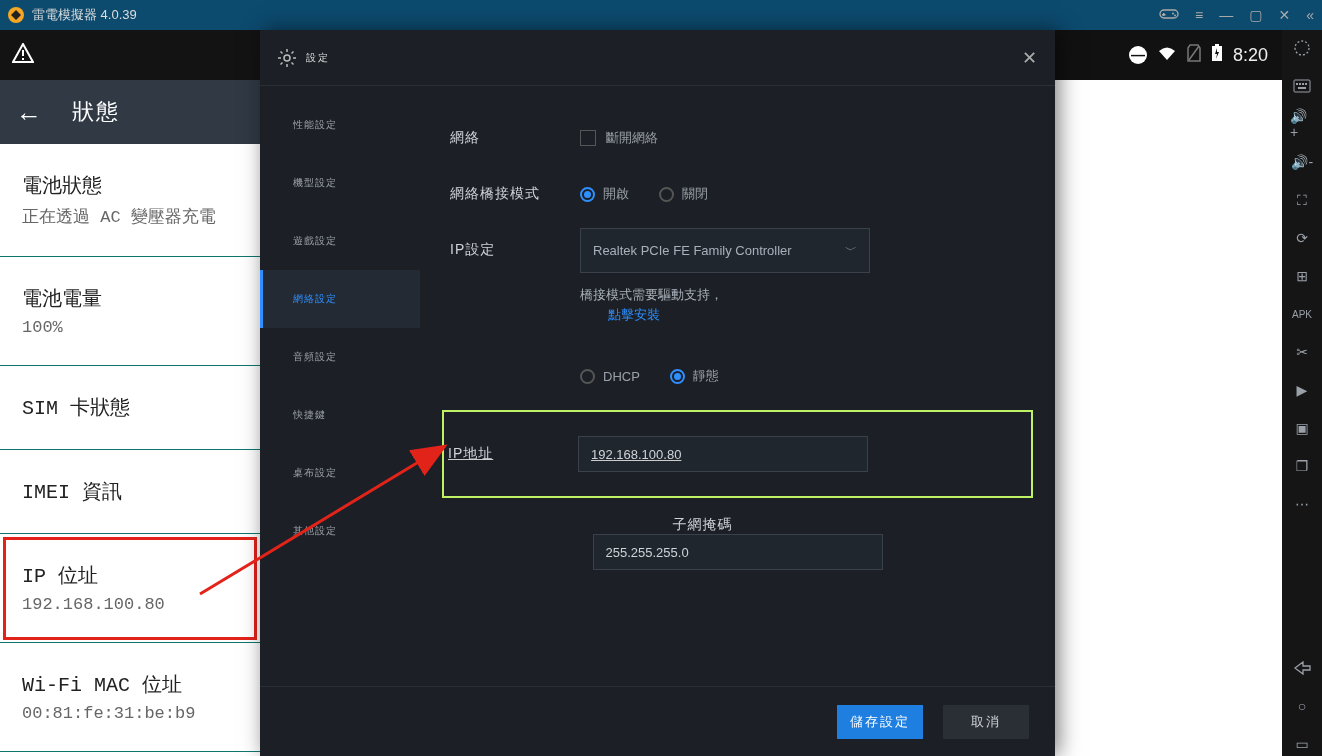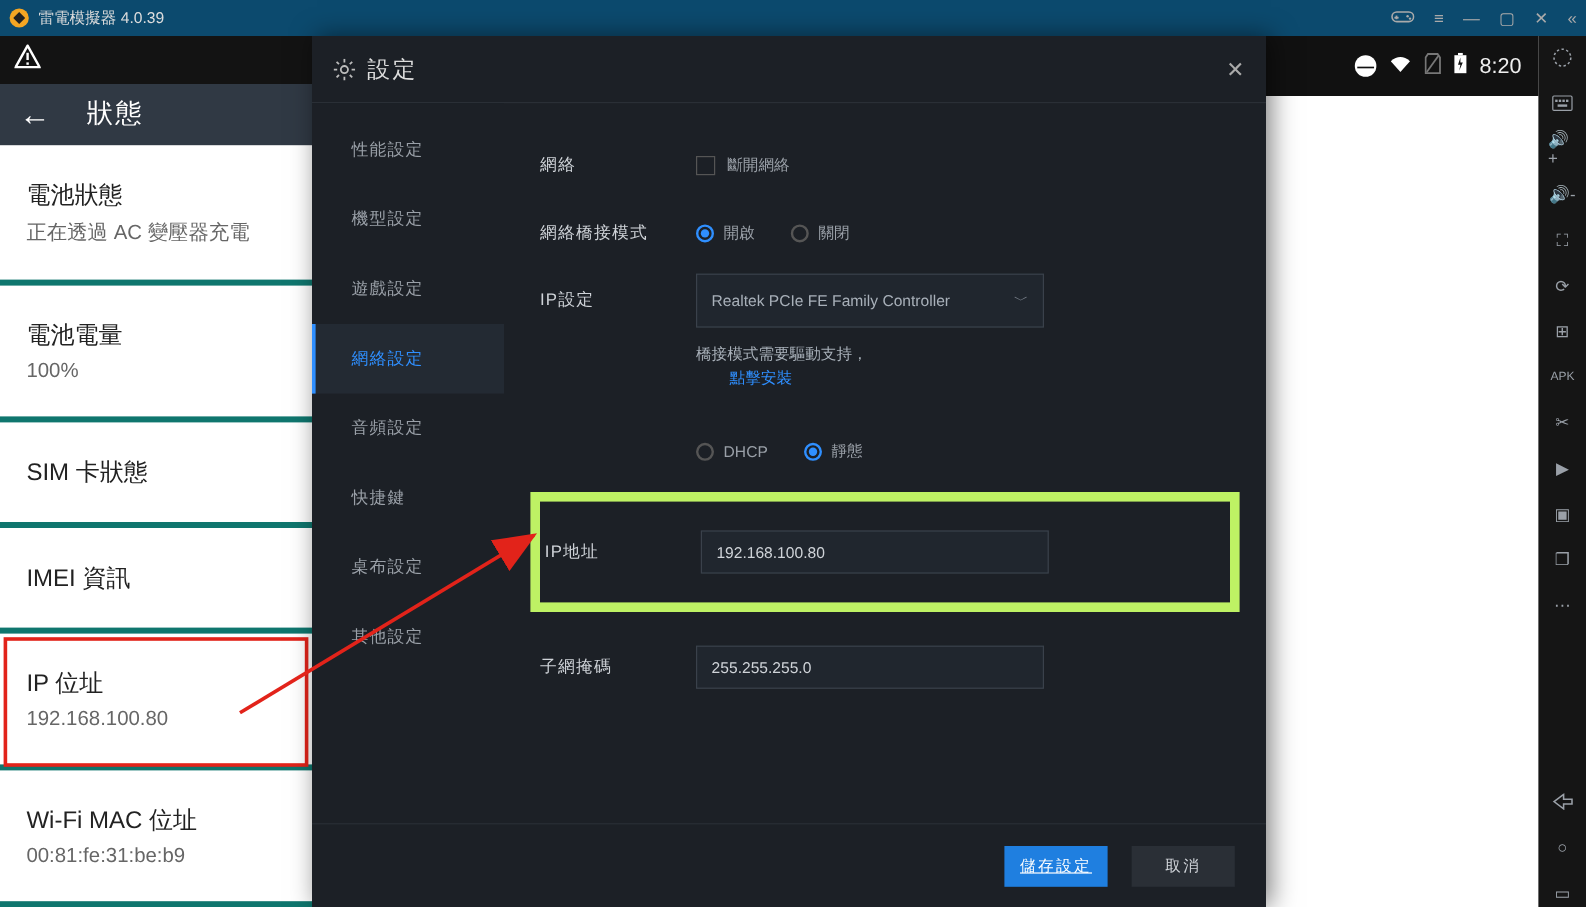--- a/index.html
+++ b/index.html
@@ -27,59 +27,59 @@
   .winicons { display:flex; gap:16px; align-items:center; }
   .winicons span { color:#aaa; cursor:pointer; font-size:14px; }
   
   .body-row { display:flex; height: calc(756px - 30px); }
   .left-col { width: 260px; background:#fff; display:flex; flex-direction:column; }
   .left-topbar { height:50px; background:#131313; display:flex; align-items:center; padding:0 12px; }
   .left-topbar .warn { color:#fff; font-size:20px; }
   .left-header { height:64px; background:#303944; display:flex; align-items:center; padding:0 16px; color:#fff; }
   .left-header .back { font-size:26px; margin-right:30px; cursor:pointer; }
   .left-header .title { font-size:22px; font-weight:500; letter-spacing:2px; }
-  .status-item { padding:28px 22px; border-bottom:5px solid #0f766e; color:#333; }
+  .status-item { padding:28px 22px; border-bottom:1px solid #0f766e; color:#333;font-family:Liberation Mono, monospace; }
   .status-item .k { font-size:20px; color:#222; }
   .status-item .v { font-size:17px; color:#666; margin-top:6px; }
   .status-item.highlight { outline:3px solid #e2231a; outline-offset:-6px; }
   
   .main-col { flex:1; position:relative; background:#fff; }
   .android-status { position:absolute; top:0; left:0; right:0; height:50px; background:#111; display:flex; align-items:center; justify-content:flex-end; padding:0 14px; gap:10px; color:#eee; font-size:16px;}
   .android-status .dnd { width:18px;height:18px;border-radius:50%;background:#fff;color:#111;display:flex;align-items:center;justify-content:center;font-weight:bold;font-size:14px;}
   
   .modal {
     position:absolute; top:0; left:0; bottom:0; width:795px;
     background:#1c2026; display:flex; flex-direction:column;
     box-shadow: 4px 0 20px rgba(0,0,0,.5);
   }
   .modal-head { height:56px; display:flex; align-items:center; padding:0 18px; color:#ddd; border-bottom:1px solid #2a2f36;}
   .modal-head .gear { width:18px;height:18px;margin-right:10px; }
-  .modal-head .mtitle { font-size:19px; letter-spacing:2px; }
+  .modal-head .mtitle { font-size:10px; letter-spacing:2px; }
   .modal-head .mclose { margin-left:auto; font-size:18px; color:#aaa; cursor:pointer;}
   .modal-body { flex:1; display:flex; overflow:hidden; }
   .mside { width:160px; background:#1c2026; padding-top:10px; }
-  .mside .item { height:58px; display:flex; align-items:center; padding-left:30px; color:#9aa0a8; font-size:14px; letter-spacing:1px; cursor:pointer; border-left:3px solid transparent;}
+  .mside .item { height:58px; display:flex; align-items:center; padding-left:30px; color:#9aa0a8; font-size:10px; letter-spacing:1px; cursor:pointer; border-left:3px solid transparent;}
   .mside .item.active { background:#232a33; color:#2f8fff; border-left-color:#2f8fff; }
   .mcontent { flex:1; padding:24px 30px 0 30px; overflow-y:auto; position:relative;}
   .row { display:flex; align-items:center; min-height:56px; }
   .row .lbl { width:130px; color:#cfd3d8; font-size:14px; letter-spacing:1px; }
   .chk { width:16px;height:16px;border:1px solid #555;margin-right:10px; }
   .rlabel { color:#9aa0a8; font-size:13px; margin-right:30px; }
   .radio { width:15px;height:15px;border:2px solid #555;border-radius:50%;margin-right:8px;display:inline-flex;align-items:center;justify-content:center;}
   .radio.on { border-color:#2f8fff; }
   .radio.on::after { content:""; width:7px;height:7px;border-radius:50%;background:#2f8fff;}
   .select { width:290px;height:45px;background:#20262e;border:1px solid #3a414b;color:#a8b0b9;font-size:13px;display:flex;align-items:center;padding:0 12px;justify-content:space-between;cursor:pointer;}
   .select .chev { color:#7a828c; font-size:12px;}
   .note { color:#a8b0b9; font-size:13px; line-height:22px;}
   .link { color:#2f8fff; cursor:pointer; font-size:13px;padding-left:28px;}
   .txt { width:290px;height:36px;background:#20262e;border:1px solid #3a414b;color:#cfd3d8;font-size:13px;padding:0 12px;}
-  .hl-box { border:8px solid #bef264; padding:14px 4px 14px 4px; margin:6px -8px 16px -8px;}
+  .hl-box { border:2px solid #bef264; padding:14px 4px 14px 4px; margin:6px -8px 16px -8px;text-decoration:underline;}
   .modal-foot { height:70px; display:flex; align-items:center; justify-content:flex-end; gap:20px; padding:0 26px; border-top:1px solid #2a2f36;}
   .btn { min-width:86px; height:34px; display:flex;align-items:center;justify-content:center; font-size:13px; letter-spacing:2px; cursor:pointer;}
-  .btn.primary { background:#1f7fe0; color:#fff;text-decoration:underline; }
+  .btn.primary { background:#1f7fe0; color:#fff; }
   .btn.ghost { background:#2a2f36; color:#cfd3d8; }
   
   .right-tools { width:40px; background:#151515; display:flex; flex-direction:column; align-items:center; padding-top:6px; gap:14px;}
   .right-tools .ticon { width:24px;height:24px;color:#9aa0a8;display:flex;align-items:center;justify-content:center;font-size:14px;cursor:pointer;}
   .right-tools .spacer2 { flex:1; }
   
   .arrow-svg { position:absolute; pointer-events:none; z-index:50; }
   
   .mcontent::-webkit-scrollbar{width:6px;} .mcontent::-webkit-scrollbar-thumb{background:#3a414b;border-radius:3px;}
 </style>
@@ -232,21 +232,21 @@
             <span class="rlabel">DHCP</span>
             <span class="radio on"></span>
             <span class="rlabel">靜態</span>
           </div>
           <div class="hl-box">
             <div class="row">
               <span class="lbl">IP地址</span>
               <input class="txt" value="192.168.100.80" style="">
             </div>
           </div>
-          <div class="row" style="margin-top:18px;">
+          <div class="row" style="margin-top:18px;flex-direction:column;">
             <span class="lbl">子網掩碼</span>
             <input class="txt" value="255.255.255.0" style="">
           </div>
         </div>
       </div>
       <div class="modal-foot">
         <div class="btn primary">儲存設定</div>
         <div class="btn ghost">取消</div>
       </div>
     </div>

